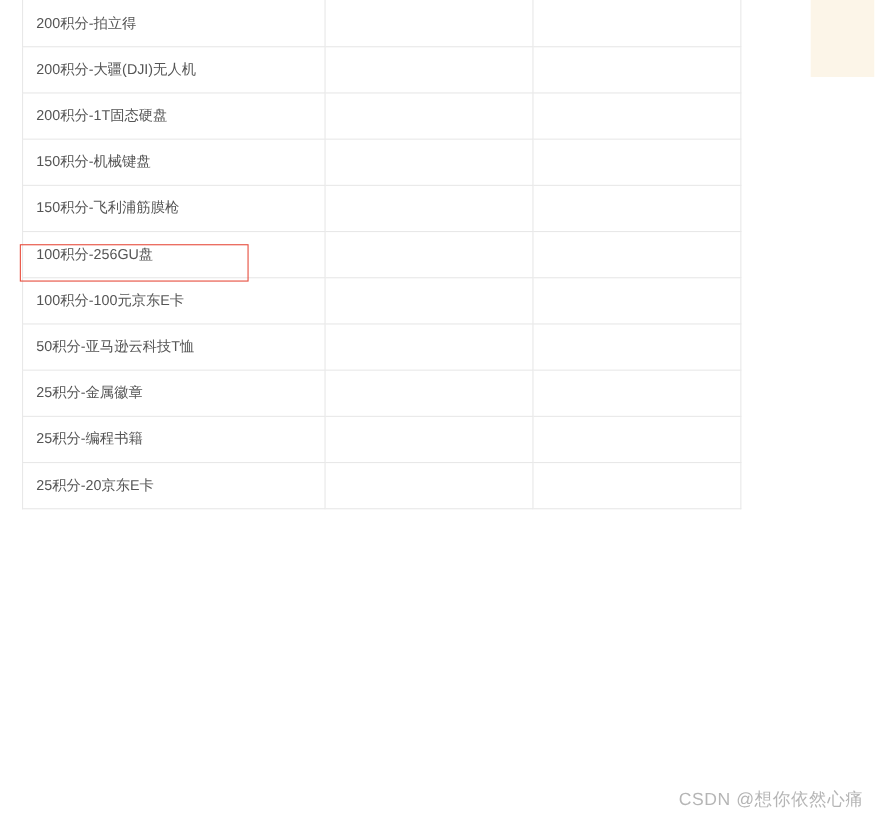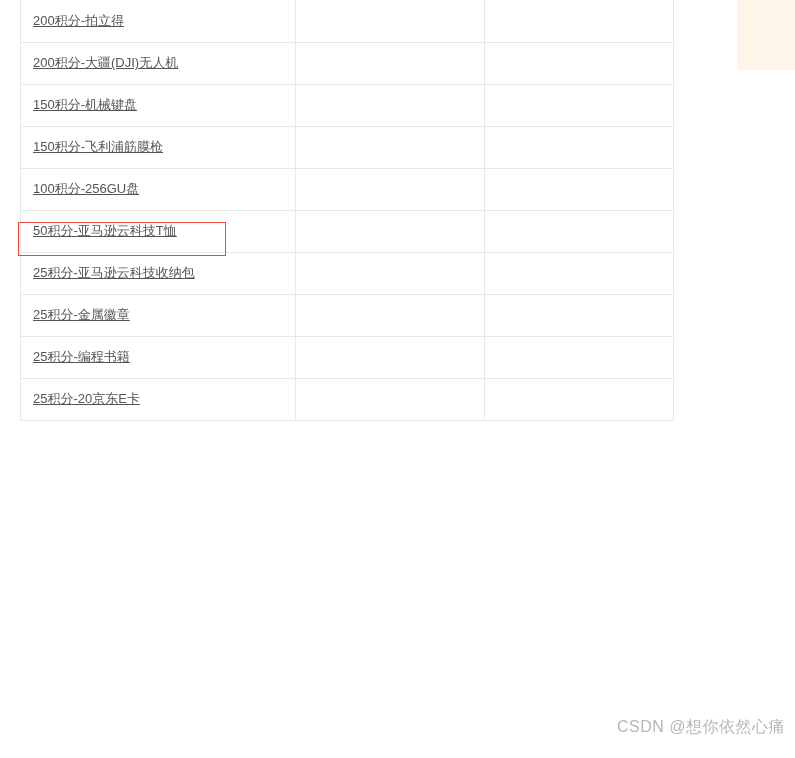--- a/index.html
+++ b/index.html
@@ -22,21 +22,20 @@
     .table {
       width: 654px;
       border-collapse: collapse;
       background: #fff;
     }
     .table td {
       border: 1px solid #e8e8e8;
       padding: 0;
       height: 42px;
       vertical-align: middle;
-      text-decoration: underline;
     }
     .table td:first-child {
       width: 275px;
       padding-left: 12px;
       font-size: 13px;
       color: #555555;
     }
     .table td:nth-child(2) {
       width: 189px;
     }
@@ -87,41 +86,46 @@
           <td>200积分-拍立得</td>
           <td></td>
           <td></td>
         </tr>
         <tr>
           <td>200积分-大疆(DJI)无人机</td>
           <td></td>
           <td></td>
         </tr>
         <tr>
+          <td>200积分-1T固态硬盘</td>
+          <td></td>
+          <td></td>
+        </tr>
+        <tr>
           <td>150积分-机械键盘</td>
           <td></td>
           <td></td>
         </tr>
         <tr>
           <td>150积分-飞利浦筋膜枪</td>
           <td></td>
           <td></td>
         </tr>
         <tr>
           <td>100积分-256GU盘</td>
           <td></td>
           <td></td>
         </tr>
         <tr>
-          <td>50积分-亚马逊云科技T恤</td>
+          <td>100积分-100元京东E卡</td>
           <td></td>
           <td></td>
         </tr>
         <tr>
-          <td>25积分-亚马逊云科技收纳包</td>
+          <td>50积分-亚马逊云科技T恤</td>
           <td></td>
           <td></td>
         </tr>
         <tr>
           <td>25积分-金属徽章</td>
           <td></td>
           <td></td>
         </tr>
         <tr>
           <td>25积分-编程书籍</td>

